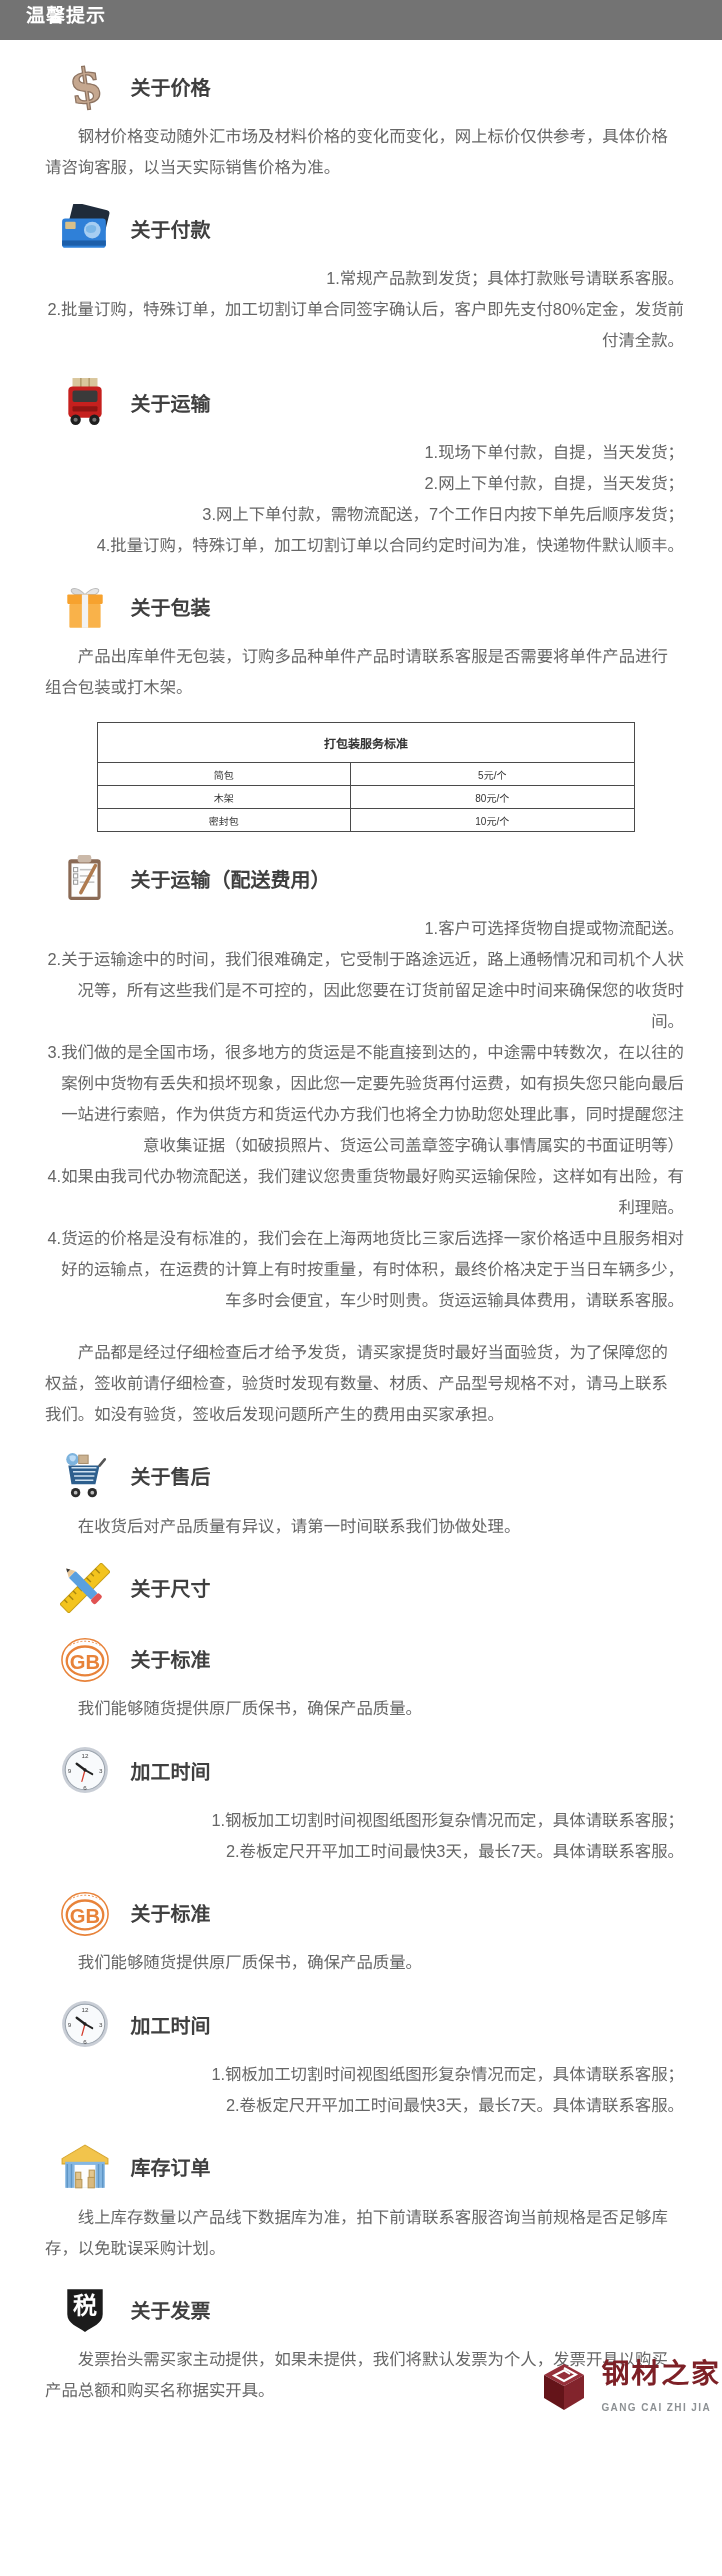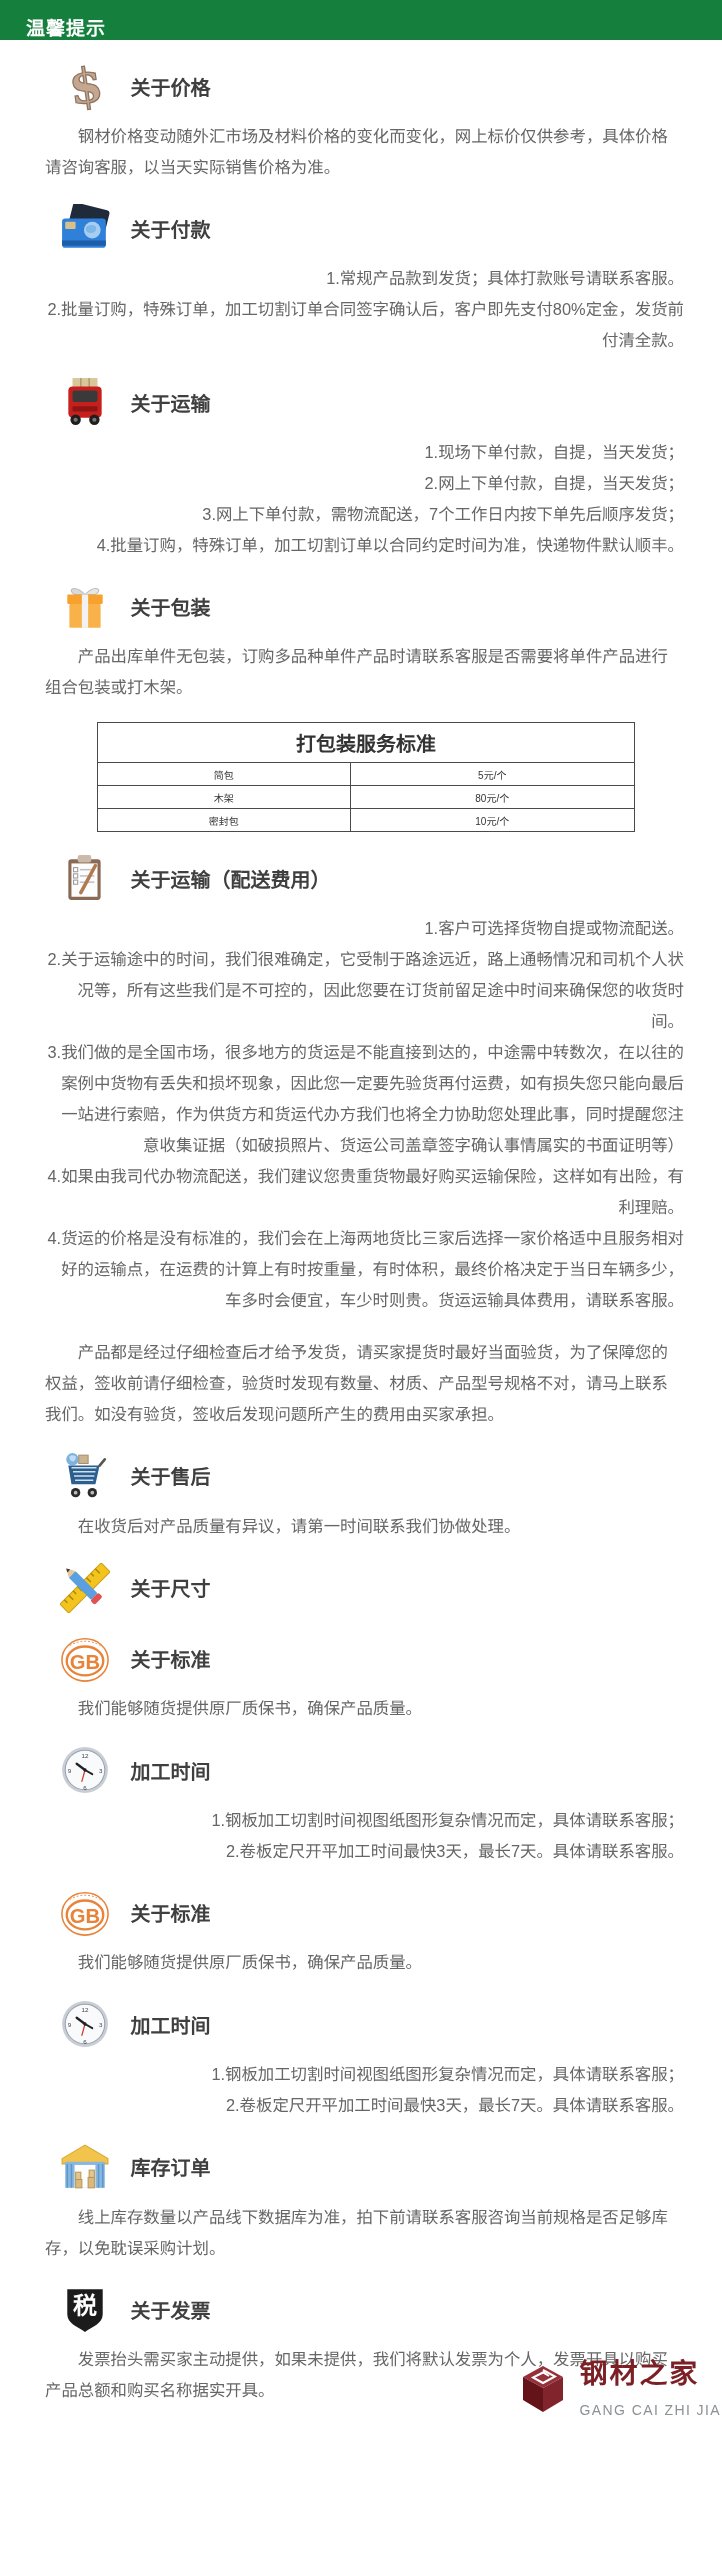--- a/index.html
+++ b/index.html
@@ -1,40 +1,40 @@
 <!DOCTYPE html>
 <html lang="zh-CN"><head>
 <meta charset="utf-8">
 <style>
   html,body{margin:0;padding:0;background:#fff;}
   body{width:723px;min-height:2576px;font-family:"Liberation Sans","DejaVu Sans",sans-serif;color:#666;}
-  .header-bar{background:#15803d;height:40px;display:flex;align-items:flex-end;padding-left:26px;box-sizing:border-box;}
+  .header-bar{background:#737373;height:40px;display:flex;align-items:flex-start;padding-left:26px;box-sizing:border-box;}
   .header-bar .title{color:#fff;font-size:19px;font-weight:bold;letter-spacing:1px;}
   .content{padding:0 39px 23px 45px;}
   .section{margin-top:21px;}
   .sec-head{display:flex;align-items:center;gap:21px;margin-left:14.5px;min-height:50px;}
   .icon{width:50px;height:50px;flex:0 0 auto;display:inline-block;}
   .icon svg{width:100%;height:100%;display:block;}
   .sec-title{font-size:20px;font-weight:bold;color:#3f3f3f;}
   .sec-body{margin-top:9.6px;}
   .para{font-size:16.4px;line-height:31px;color:#666;text-indent:2em;margin:0;}
   .line{font-size:16.4px;line-height:31px;color:#666;margin:0;text-align:right;}
   
   .pack-table{border-collapse:collapse;margin:19px 0 3.9px 52px;width:538px;text-align:center;color:#333;}
   .pack-table th,.pack-table td{border:1px solid #4a4a4a;padding:0;}
-  .pack-table .t-title{font-size:20px;font-weight:bold;height:39px;}
+  .pack-table .t-title{font-size:12px;font-weight:bold;height:39px;}
   .pack-table .t-col{font-size:16.4px;font-weight:bold;height:26px;}
   .pack-table td{font-size:10px;height:22px;}
   .col-type{width:50%;}
   
   .invoice-sec{position:relative;}
   .brand{display:flex;justify-content:flex-end;align-items:center;gap:15px;margin:-46px -37px 0 0;}
   .brand-text{display:flex;flex-direction:column;line-height:1;}
   .brand-cn{font-size:28px;font-weight:bold;color:#7d2026;letter-spacing:1.9px;}
-  .brand-en{font-size:14px;font-weight:normal;color:#8d9194;letter-spacing:1.4px;margin-top:15px;}
+  .brand-en{font-size:10px;font-weight:bold;color:#8d9194;letter-spacing:1.4px;margin-top:15px;}
 </style>
 </head>
 <body>
 
 <div class="header-bar">
   <span class="title">温馨提示</span>
 </div>
 
 <div class="content">
 

